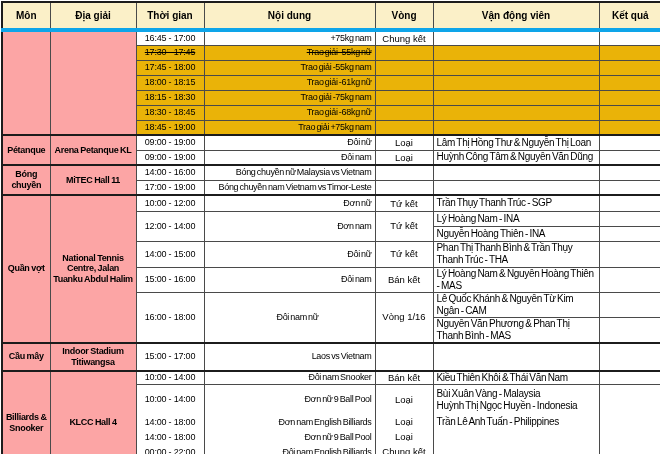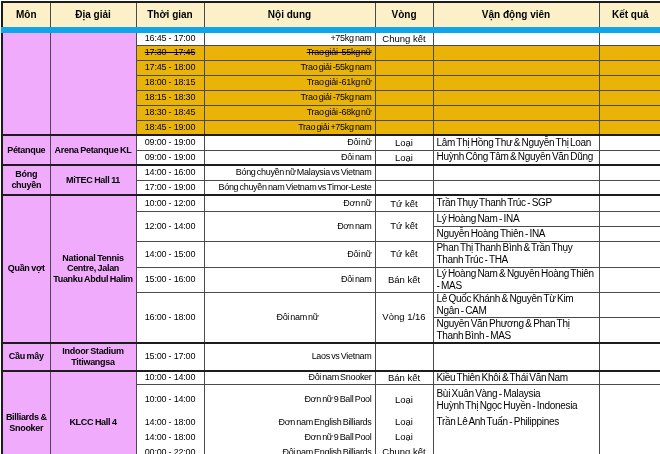--- a/index.html
+++ b/index.html
@@ -2,29 +2,29 @@
 <html><head>
 <meta charset="utf-8">
 <style>
   html,body{margin:0;padding:0;background:#ffffff;}
   body{width:660px;height:454px;overflow:hidden;font-family:"Liberation Sans",sans-serif;}
   table.sched{border-collapse:collapse;table-layout:fixed;width:658px;margin:1px 0 0 1px;
               border:2px solid #1c1c1c;}
   td,th{border:1px solid #4a4a4a;padding:0 3px;vertical-align:middle;color:#000;
         overflow:hidden;line-height:1.2;}
   th{background:#fbf0c8;font-weight:bold;font-size:10px;text-align:center;
-     border-bottom:6px solid #0ea5e9;padding:0 1px;}
+     border-bottom:4px solid #0ea5e9;padding:0 1px;}
   td{font-size:9.5px;}
   .time{text-align:center;font-size:9px;letter-spacing:-0.2px;white-space:nowrap;margin-left:32px;}
   .event{text-align:right;font-size:9px;letter-spacing:-0.3px;word-spacing:-1px;}
   .round{text-align:center;font-size:9.5px;}
   .ath{text-align:left;font-size:10px;letter-spacing:-0.3px;word-spacing:-1px;}
   .res{}
   .mon,.venue{text-align:center;font-weight:bold;font-size:9px;letter-spacing:-0.3px;
-              word-spacing:-0.5px;padding:0 1px;background:#f0abfc;}
+              word-spacing:-0.5px;padding:0 1px;background:#fca5a5;}
   .hl{background:#eab308;}
   .strike{text-decoration:line-through;}
   .c{text-align:center;padding-left:19px;}
   .st{border-top:2px solid #1c1c1c;}
   .nbt{border-top-style:hidden;}
   .nbb{border-bottom-style:hidden;}
   .h14{height:14px}.h15{height:15px}.h16{height:16px}.h24{height:24px}
   .h26{height:26px}.h28{height:28px}.h30{height:30px}
 </style>
 </head>

